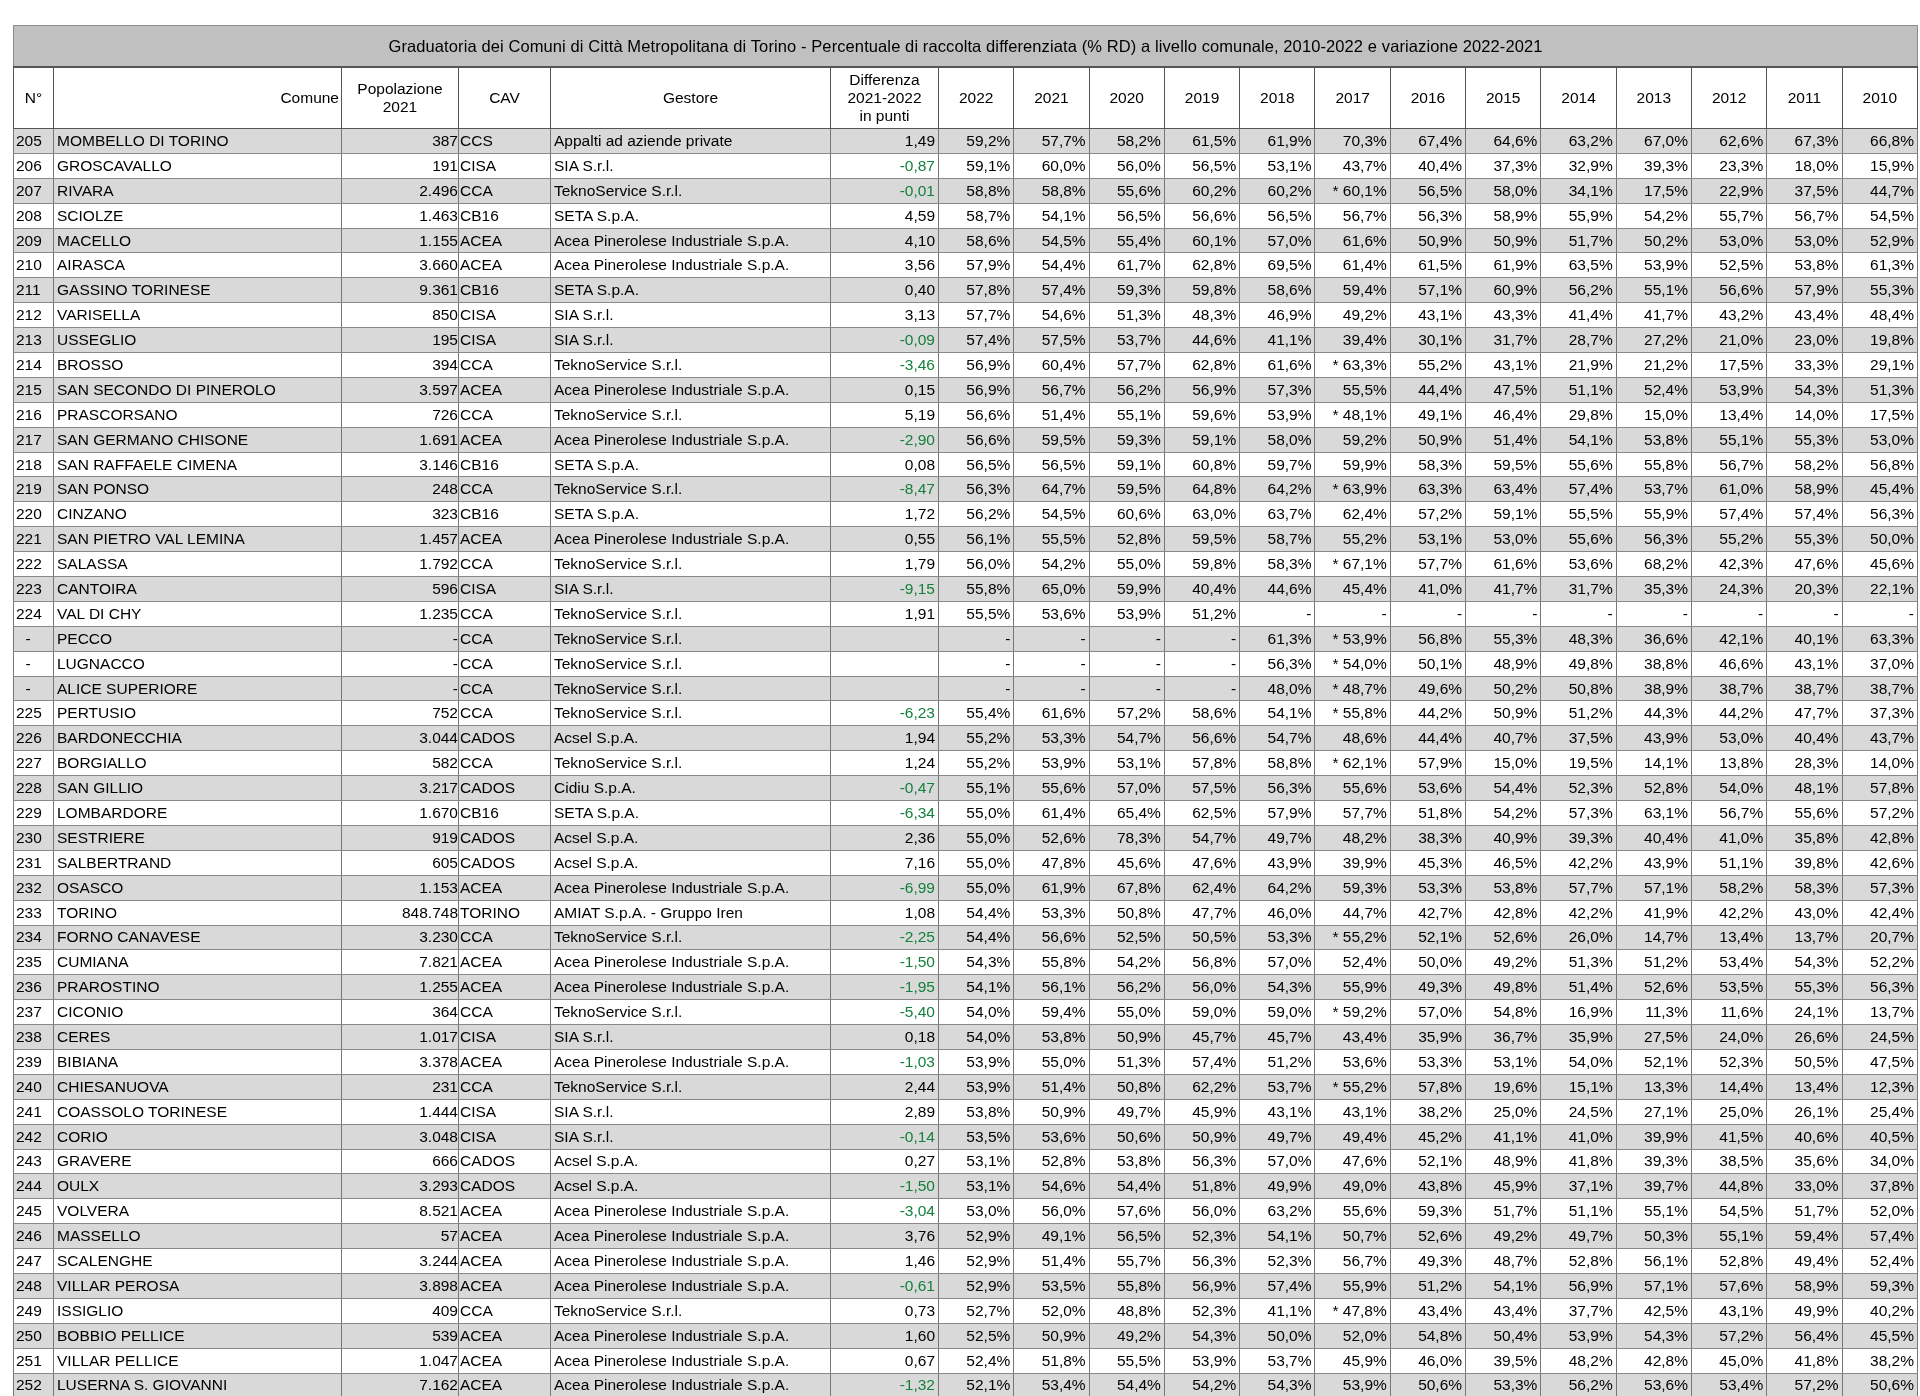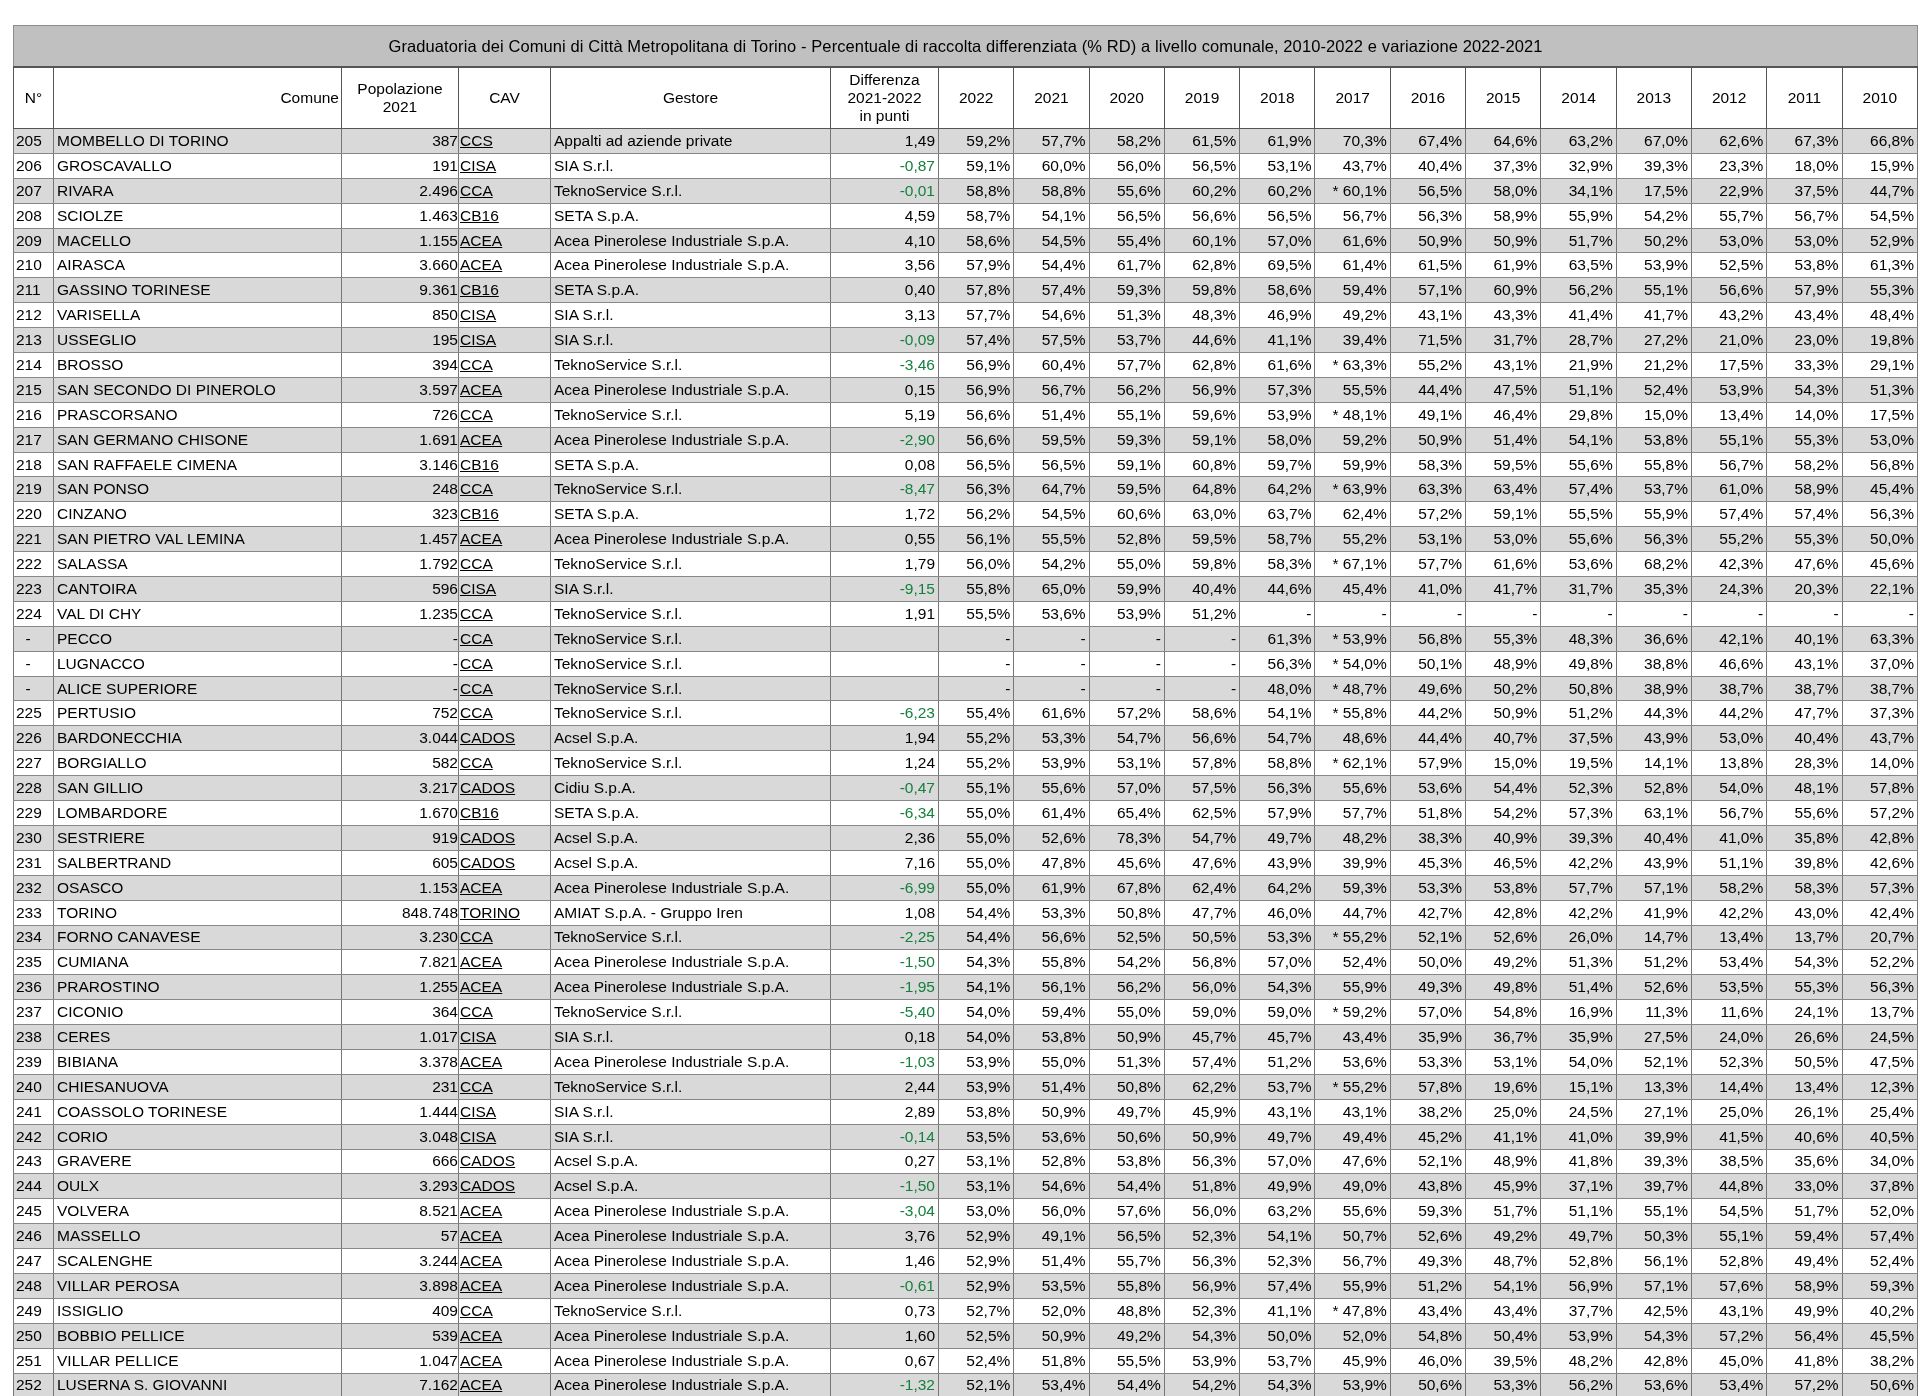--- a/index.html
+++ b/index.html
@@ -49,21 +49,21 @@
       overflow: hidden;
       line-height: 22px;
     }
     tbody tr:nth-child(odd) td { background: #d9d9d9; }
     tbody tr:nth-child(even) td { background: #ffffff; }
     tbody tr:last-child td { border-bottom: 4px solid #b91c1c; }
     td.num { text-align: right; }
     td.rank { text-align: right; padding-right: 13px; padding-left: 2px; margin-left: 22px; }
     td.rank.dash { text-align: center; }
     td.pop { text-align: right; padding-right: 0; }
-    td.cav { padding-left: 1px; text-decoration: underline; }
+    td.cav { padding-left: 1px; }
     td.neg { color: #15803d; }
     col.c-rank { width: 40px; }
     col.c-comune { width: 288px; }
     col.c-pop { width: 117px; }
     col.c-cav { width: 92px; }
     col.c-gest { width: 280px; }
     col.c-diff { width: 108px; }
     col.c-year { width: 75.3px; }
   </style>
 </head>
@@ -300,21 +300,21 @@
           <td class="pop">195</td>
           <td class="cav">CISA</td>
           <td>SIA S.r.l.</td>
           <td class="num neg">-0,09</td>
           <td class="num">57,4%</td>
           <td class="num">57,5%</td>
           <td class="num">53,7%</td>
           <td class="num">44,6%</td>
           <td class="num">41,1%</td>
           <td class="num">39,4%</td>
-          <td class="num">71,5%</td>
+          <td class="num">30,1%</td>
           <td class="num">31,7%</td>
           <td class="num">28,7%</td>
           <td class="num">27,2%</td>
           <td class="num">21,0%</td>
           <td class="num">23,0%</td>
           <td class="num">19,8%</td>
         </tr>
         <tr>
           <td class="rank">214</td>
           <td>BROSSO</td>

